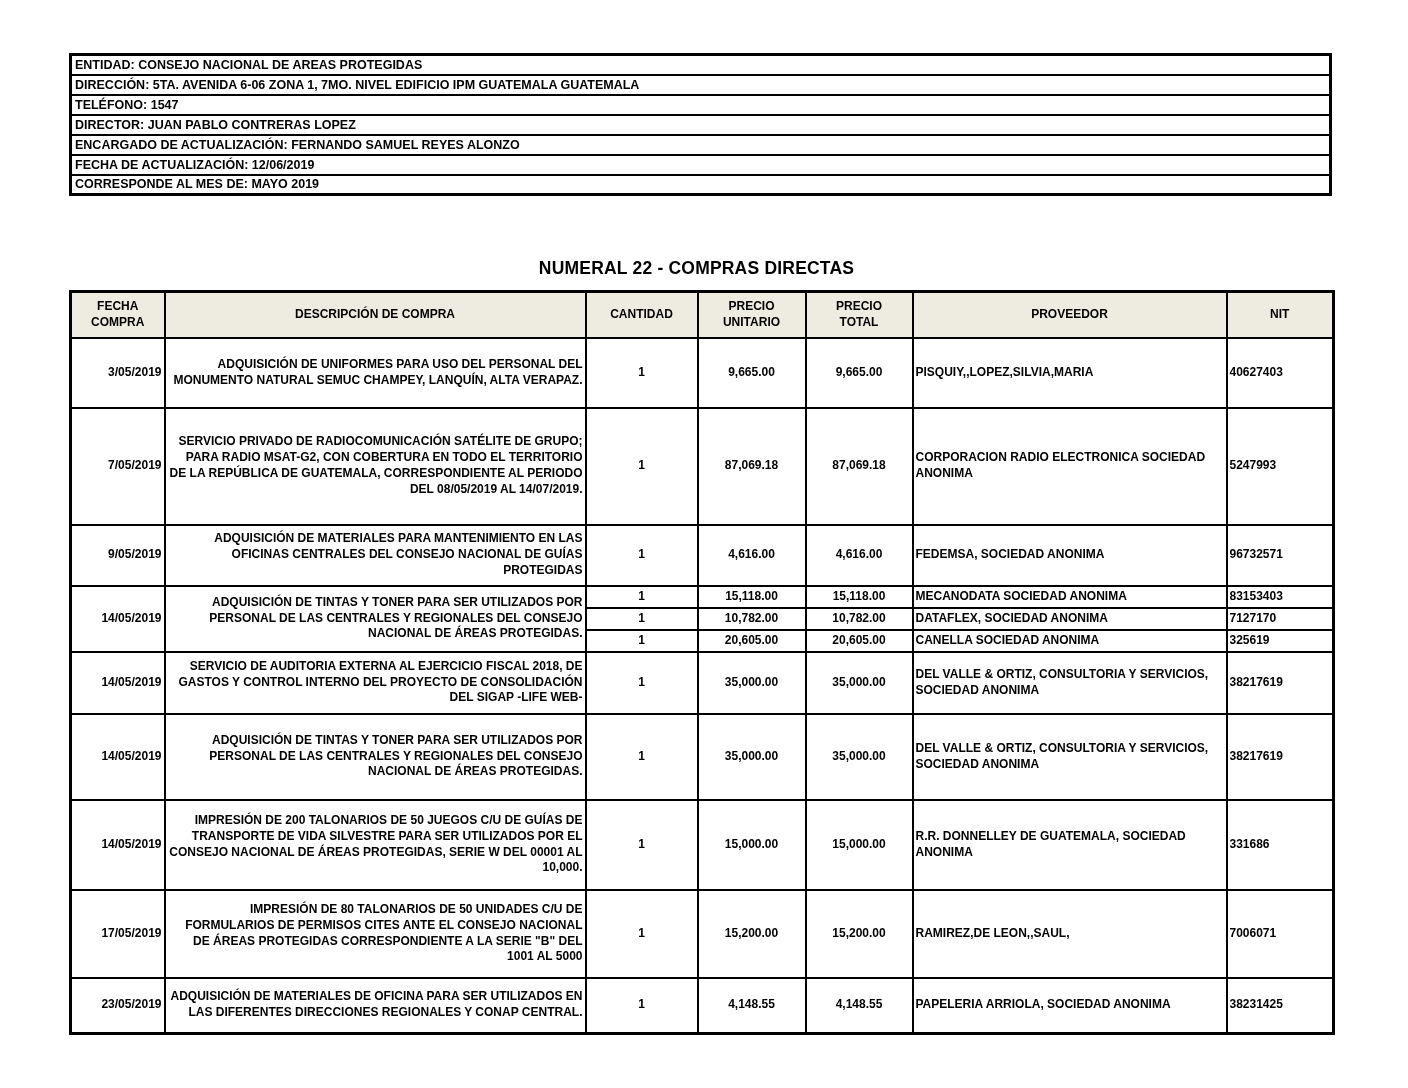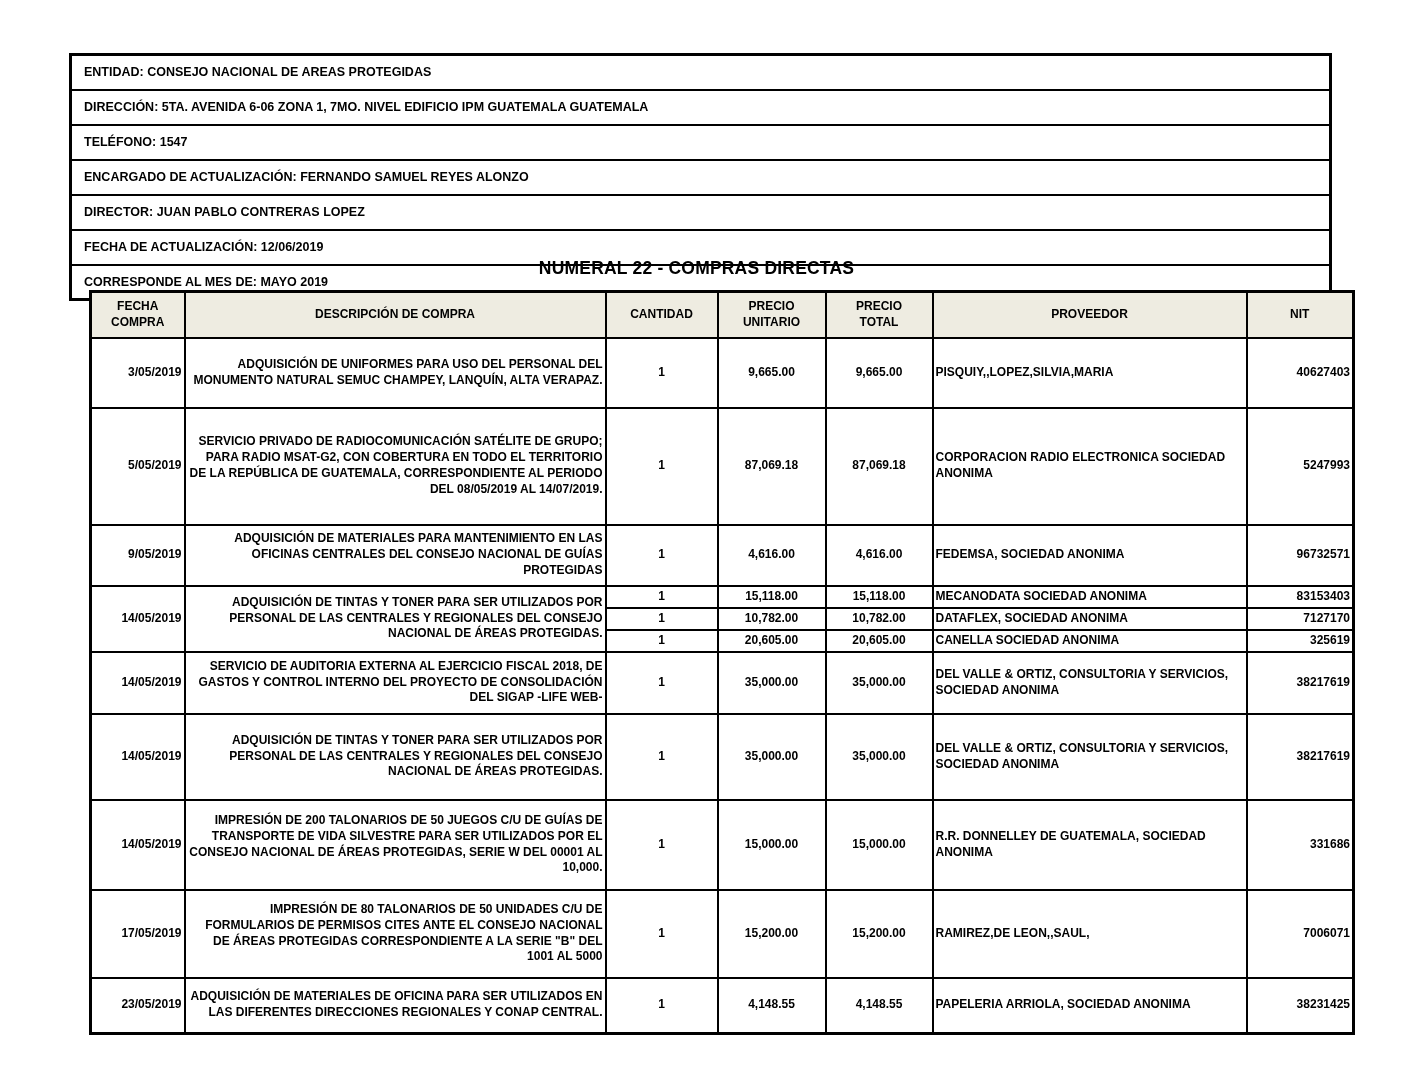--- a/index.html
+++ b/index.html
@@ -12,43 +12,42 @@
   .sheet { position: absolute; left: 0; top: 0; width: 1408px; height: 1088px; }
 
   
   table.info {
     position: absolute; left: 69px; top: 53px; width: 1263px;
     border-collapse: collapse; table-layout: fixed;
     border: 3px solid #000;
   }
   table.info td {
     border: 2px solid #000;
-    height: 35px;
+    height: 20px;
     font-size: 12.5px;
     font-weight: bold;
-    padding: 0 12px;
+    padding: 0 3px;
     white-space: nowrap;
     overflow: hidden;
   }
 
   
   .title {
     position: absolute; left: 65px; top: 258px; width: 1263px;
     text-align: center;
     font-size: 17.5px;
     font-weight: bold;
     letter-spacing: 0.2px;
   }
 
   
   table.purchases {
     position: absolute; left: 69px; top: 290px; width: 1263px;
     border-collapse: collapse; table-layout: fixed;
     border: 3px solid #000;
-    margin-left: 20px;
   }
   table.purchases th, table.purchases td {
     border: 2px solid #000;
     font-size: 12px;
     font-weight: bold;
     line-height: 1.32;
     padding: 1px 2px;
     vertical-align: middle;
     overflow: hidden;
   }
@@ -57,43 +56,43 @@
     text-align: center;
   }
   table.purchases th span { display: block; }
   th.h-precio-total { text-align: left; padding-left: 4px; }
 
   td.c-fecha   { text-align: right; padding-right: 3px; white-space: nowrap; }
   td.c-desc    { text-align: right; padding: 1px 5px; }
   td.c-cant    { text-align: center; }
   td.c-money   { text-align: center; padding-right: 20px; white-space: nowrap; }
   td.c-prov    { padding: 1px 4px; }
-  td.c-nit     { text-align: right; white-space: nowrap; }
+  td.c-nit     { text-align: left; white-space: nowrap; }
 </style>
 </head>
 <body>
 
 <div class="sheet">
 
   <table class="info">
     <tbody>
         <tr>
           <td>ENTIDAD: CONSEJO NACIONAL DE AREAS PROTEGIDAS</td>
         </tr>
     <tr>
           <td>DIRECCIÓN: 5TA. AVENIDA 6-06 ZONA 1, 7MO. NIVEL EDIFICIO IPM GUATEMALA GUATEMALA</td>
         </tr>
     <tr>
           <td>TELÉFONO: 1547</td>
         </tr>
     <tr>
+          <td>DIRECTOR: JUAN PABLO CONTRERAS LOPEZ</td>
+        </tr>
+    <tr>
           <td>ENCARGADO DE ACTUALIZACIÓN: FERNANDO SAMUEL REYES ALONZO</td>
-        </tr>
-    <tr>
-          <td>DIRECTOR: JUAN PABLO CONTRERAS LOPEZ</td>
         </tr>
     <tr>
           <td>FECHA DE ACTUALIZACIÓN: 12/06/2019</td>
         </tr>
     <tr>
           <td>CORRESPONDE AL MES DE: MAYO 2019</td>
         </tr>
   </tbody>
     </table>
 
@@ -142,21 +141,21 @@
       <td class="c-fecha">3/05/2019</td>
       <td class="c-desc">ADQUISICIÓN DE UNIFORMES PARA USO DEL PERSONAL DEL MONUMENTO NATURAL SEMUC CHAMPEY, LANQUÍN, ALTA VERAPAZ.</td>
       <td class="c-cant">1</td>
       <td class="c-money">9,665.00</td>
       <td class="c-money">9,665.00</td>
       <td class="c-prov">PISQUIY,,LOPEZ,SILVIA,MARIA</td>
       <td class="c-nit">40627403</td>
     </tr>
 
     <tr style="height:117px">
-      <td class="c-fecha">5/05/2019</td>
+      <td class="c-fecha">7/05/2019</td>
       <td class="c-desc">SERVICIO PRIVADO DE RADIOCOMUNICACIÓN SATÉLITE DE GRUPO; PARA RADIO MSAT-G2, CON COBERTURA EN TODO EL TERRITORIO DE LA REPÚBLICA DE GUATEMALA, CORRESPONDIENTE AL PERIODO DEL 08/05/2019 AL 14/07/2019.</td>
       <td class="c-cant">1</td>
       <td class="c-money">87,069.18</td>
       <td class="c-money">87,069.18</td>
       <td class="c-prov">CORPORACION RADIO ELECTRONICA SOCIEDAD ANONIMA</td>
       <td class="c-nit">5247993</td>
     </tr>
 
     <tr style="height:61px">
       <td class="c-fecha">9/05/2019</td>

